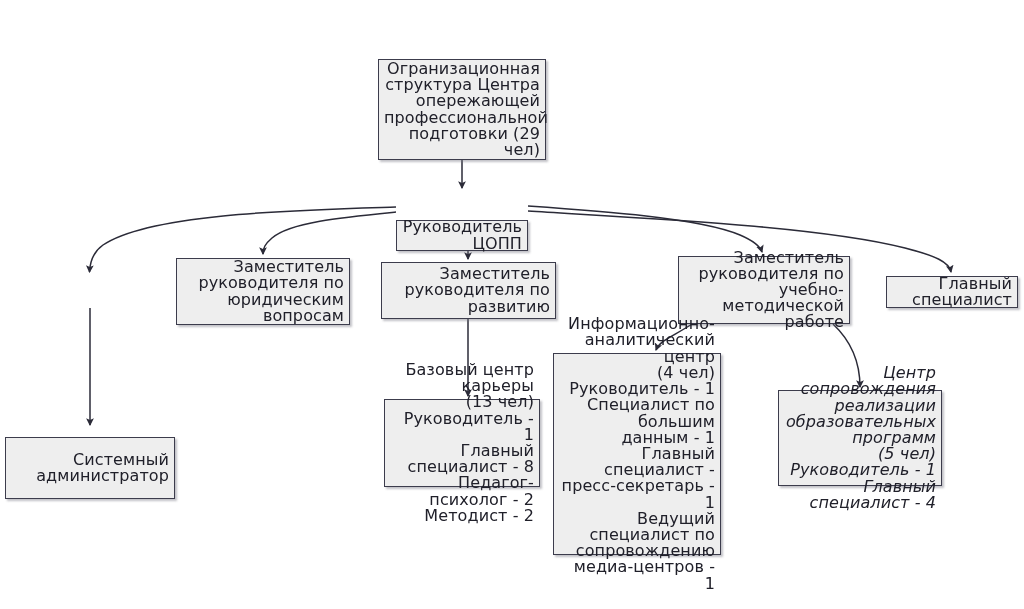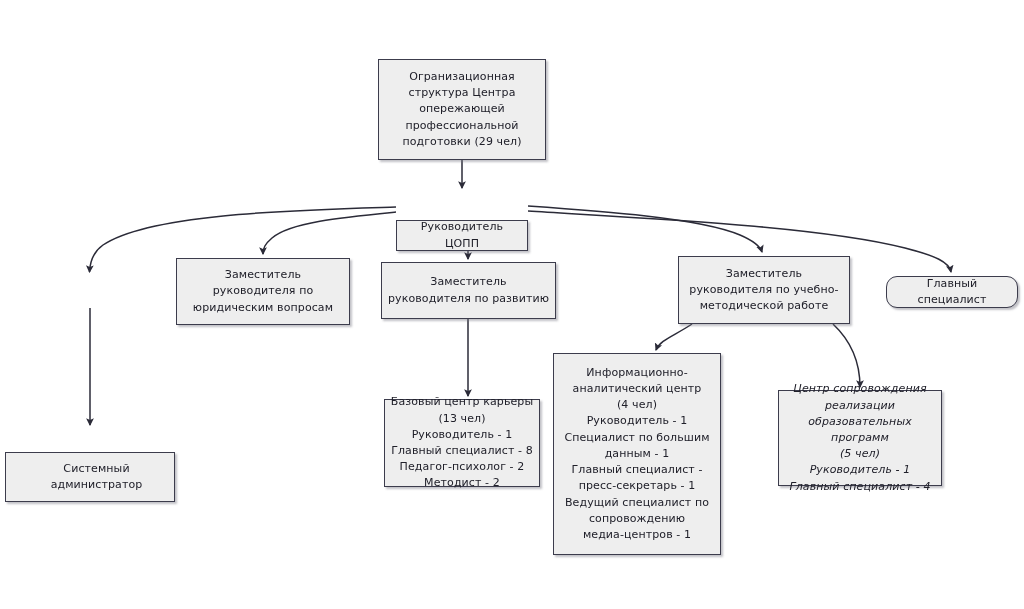--- a/index.html
+++ b/index.html
@@ -27,23 +27,23 @@
   }
   .node {
     position: absolute;
     box-sizing: border-box;
     background: #eeeeee;
     border: 1.6px solid #3c3c4c;
     box-shadow: 2px 2px 2px rgba(120,120,130,0.45);
     display: flex;
     align-items: center;
     justify-content: center;
-    text-align: center;
+    text-align: right;
     color: #20202a;
-    font-size: 11px;
+    font-size: 16px;
     line-height: 16.2px;
     letter-spacing: 0.1px;
     padding: 2px 5px;
     z-index: 2;
   }
   .node .label {
     display: block;
     width: 100%;
     white-space: pre-line;
   }
@@ -104,25 +104,25 @@
     <span class="label">Заместитель
 руководителя по развитию</span>
   </div>
 
   <div class="node" style="left: 678px; top: 256px; width: 172px; height: 68px;">
     <span class="label">Заместитель
 руководителя по учебно-
 методической работе</span>
   </div>
 
-  <div class="node" style="left: 886px; top: 276px; width: 132px; height: 32px; border-radius: 11px;">
+  <div class="node" style="left: 886px; top: 276px; width: 132px; height: 32px;">
     <span class="label">Главный специалист</span>
   </div>
 
-  <div class="node" style="left: 5px; top: 452px; width: 170px; height: 50px; padding-left: 18px;">
+  <div class="node" style="left: 5px; top: 437px; width: 170px; height: 62px; padding-left: 18px;">
     <span class="label">Системный администратор</span>
   </div>
 
   <div class="node" style="left: 384px; top: 399px; width: 156px; height: 88px;">
     <span class="label">Базовый центр карьеры
 (13 чел)
 Руководитель - 1
 Главный специалист - 8
 Педагог-психолог - 2
 Методист - 2</span>

